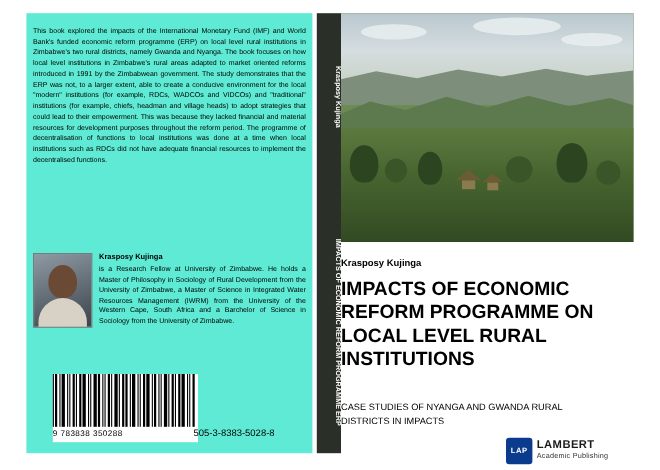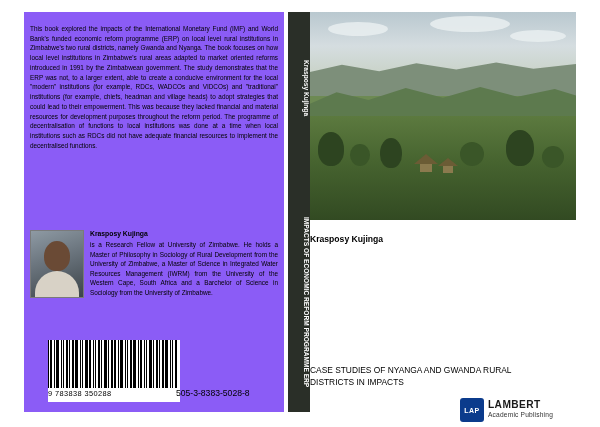--- a/index.html
+++ b/index.html
@@ -1,20 +1,20 @@
 <!DOCTYPE html>
 <html><head>
 <meta charset="utf-8">
 <style>
   html,body{margin:0;padding:0;background:#ffffff;}
   body{width:600px;height:427px;font-family:"Liberation Sans",sans-serif;}
   .cover{position:relative;width:600px;height:427px;background:#ffffff;overflow:hidden;}
 
   
-  .back{position:absolute;left:24px;top:12px;width:260px;height:400px;background:#8b5cf6;}
+  .back{position:absolute;left:24px;top:12px;width:260px;height:400px;background:#5eead4;}
   .blurb{
     position:absolute;left:6px;top:12px;width:248px;
     font-size:6.4px;line-height:1.52;text-align:justify;color:#000;
   }
   .author-box{position:absolute;left:6px;top:218px;width:248px;height:92px;}
   .photo{
     position:absolute;left:0;top:0;width:52px;height:66px;
     background:linear-gradient(160deg,#8e9aa4 0%,#6d7780 40%,#3c4449 100%);
     border:1px solid #7a7a7a;overflow:hidden;
   }
@@ -158,20 +158,21 @@
       <div class="tree" style="left:196px;top:118px;width:28px;height:36px;"></div>
       <div class="tree2" style="left:232px;top:134px;width:22px;height:22px;"></div>
 
       <div class="hut-roof" style="left:104px;top:142px;width:24px;height:10px;"></div>
       <div class="hut" style="left:110px;top:152px;width:12px;height:8px;"></div>
       <div class="hut-roof" style="left:128px;top:146px;width:20px;height:8px;"></div>
       <div class="hut" style="left:133px;top:154px;width:10px;height:7px;"></div>
     </div>
 
     <div class="front-author">Krasposy Kujinga</div>
+    <div class="front-title">IMPACTS OF ECONOMIC REFORM PROGRAMME ON LOCAL LEVEL RURAL INSTITUTIONS</div>
     <div class="front-sub">CASE STUDIES OF NYANGA AND GWANDA RURAL DISTRICTS IN IMPACTS</div>
 
     <div class="publisher">
       <div class="pub-badge">LAP</div>
       <div class="pub-name">LAMBERT</div>
       <div class="pub-sub">Academic Publishing</div>
     </div>
   </div>
 
 </div>

